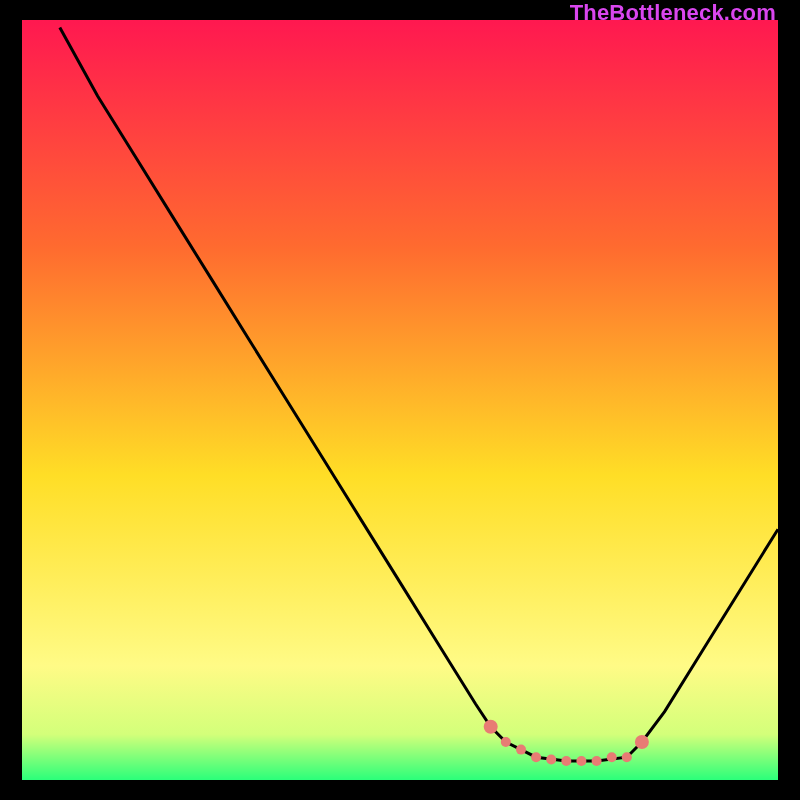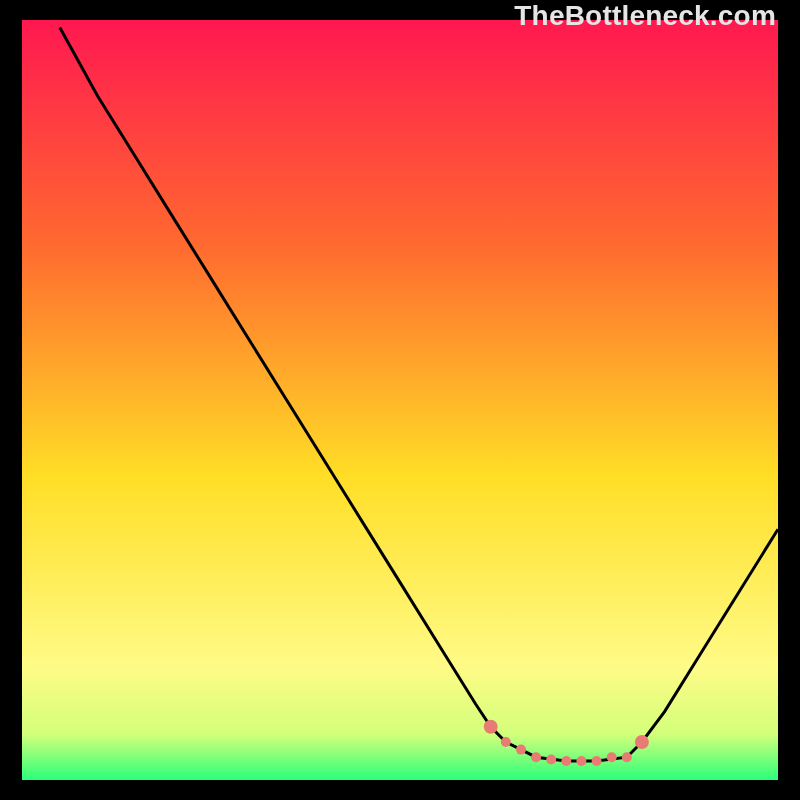--- a/index.html
+++ b/index.html
@@ -22,23 +22,23 @@
     position: absolute;
     left: 0;
     top: 0;
     width: 756px;
     height: 760px;
   }
   .watermark {
     position: absolute;
     top: 0px;
     right: 24px;
-    color: #e5e5e5;
+    color: #d946ef;
     font-family: Arial, Helvetica, sans-serif;
-    font-size: 28px;
+    font-size: 22px;
     font-weight: 600;
     letter-spacing: 0.2px;
   }
 </style>
 </head>
 <body>
 
 <div class="frame">
   <svg class="plot" viewBox="0 0 756 760" preserveAspectRatio="none">
     <defs>

